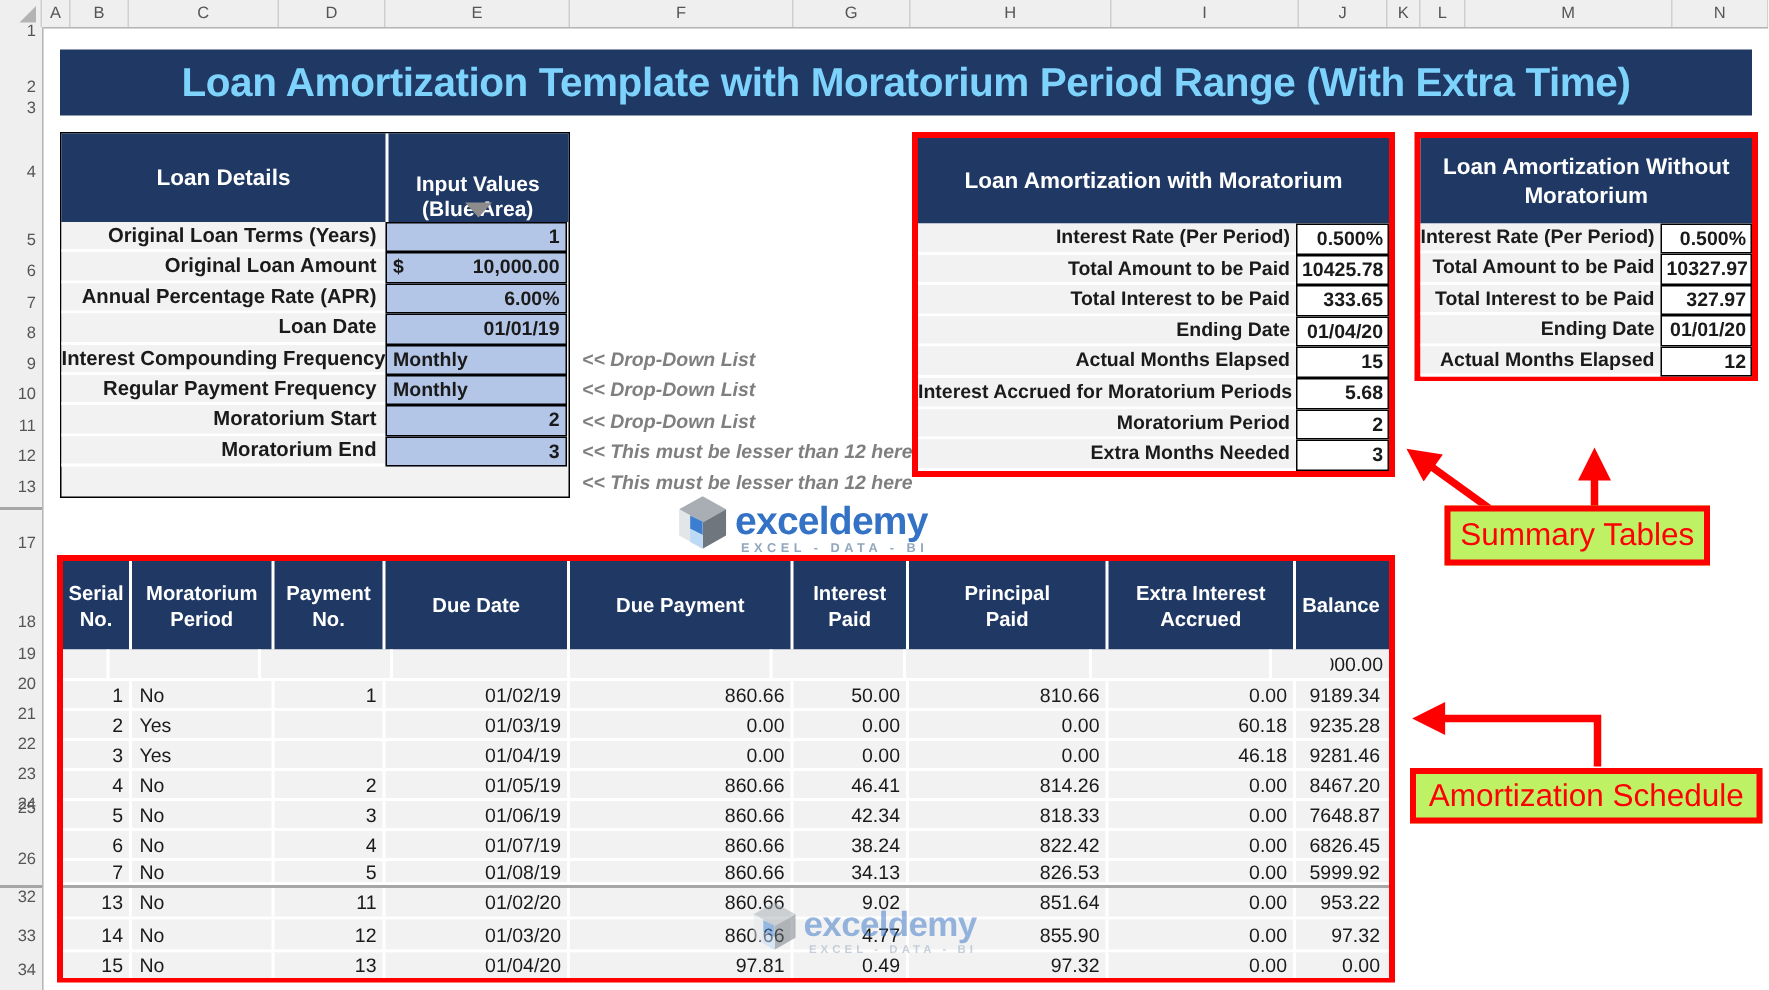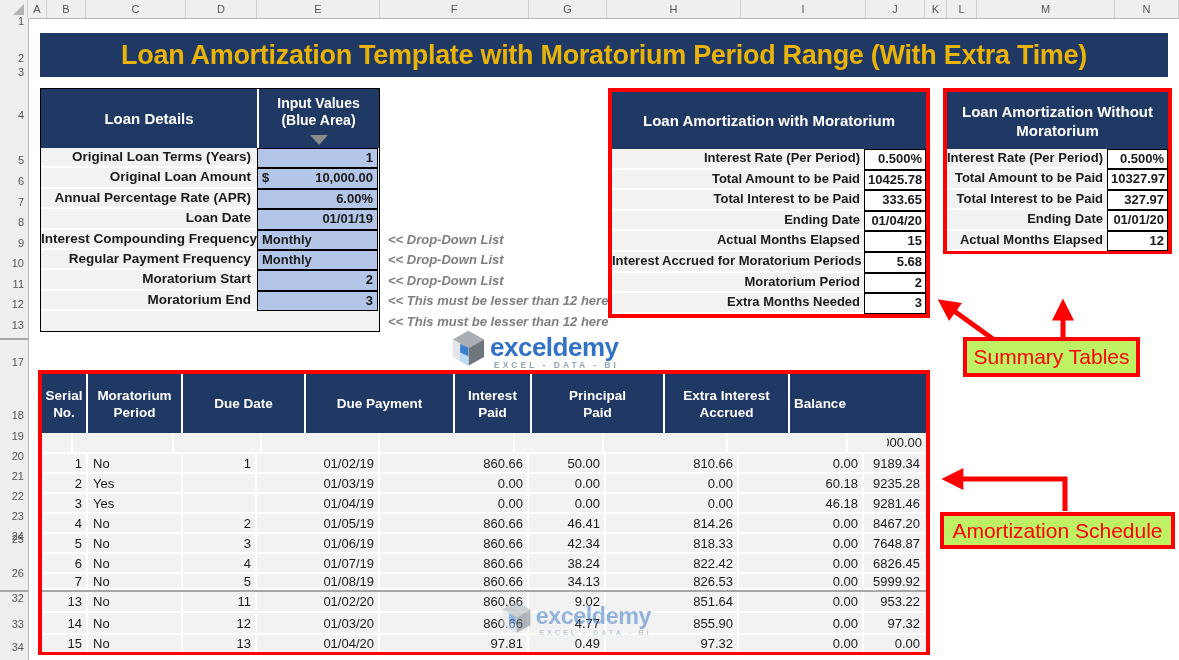--- a/index.html
+++ b/index.html
@@ -15,30 +15,30 @@
   .corner .tri{position:absolute;right:3px;bottom:3px;width:0;height:0;
            border-left:11px solid transparent;border-bottom:11px solid #B3B3B3;}
   .rowhead{position:absolute;left:0;top:18px;width:28px;height:642px;background:#EFEFEF;
            border-right:1px solid #B5B5B5;z-index:5;}
   .rowhead .rn{position:absolute;left:0;width:24px;height:14px;line-height:14px;text-align:right;
            font-size:11px;color:#555;}
   .hiddenline{position:absolute;left:0;width:28px;height:2px;background:#A6A6A6;z-index:6;}
 
   
   .titlebar{position:absolute;left:40px;top:33px;width:1128px;height:44px;background:#1F3864;
-           color:#eab308;font-size:27px;font-weight:bold;text-align:center;line-height:44px;z-index:10;
+           color:#7dd3fc;font-size:27px;font-weight:bold;text-align:center;line-height:44px;z-index:10;
            letter-spacing:-0.3px;}
 
   
   .ldtable{position:absolute;left:40px;top:88px;width:340px;height:244px;border:1.5px solid #000;
            box-sizing:border-box;z-index:10;background:#F2F2F2;}
   .ldhead{display:flex;height:59px;background:#1F3864;color:#fff;font-weight:bold;}
   .ldhead .lh1{width:216px;display:flex;align-items:center;justify-content:center;font-size:15px;}
   .ldhead .lh2{width:121px;border-left:2px solid #fff;display:flex;flex-direction:column;
-           align-items:center;justify-content:flex-start;padding-top:6px;font-size:14px;line-height:17px;
+           align-items:center;justify-content:flex-end;padding-top:6px;font-size:14px;line-height:17px;
            position:relative;box-sizing:border-box;}
   .ldhead .tri-down{position:absolute;bottom:3px;left:50%;margin-left:-9px;width:0;height:0;
            border-left:9px solid transparent;border-right:9px solid transparent;border-top:10px solid #8C8C8C;}
   .ldrow{display:flex;height:20.4px;box-sizing:border-box;}
   .ldrow .lbl{width:216px;background:#F2F2F2;border-bottom:2px solid #fff;box-sizing:border-box;
            font-size:13.5px;font-weight:bold;text-align:right;padding-right:6px;
            line-height:18.5px;overflow:hidden;white-space:nowrap;}
   .ldrow .val{width:121px;background:#B4C6E7;border:1px solid #000;box-sizing:border-box;
            font-size:13px;font-weight:bold;line-height:18px;padding:0 4px;display:flex;}
   .ldrow .val.v-right{justify-content:flex-end;}
@@ -299,20 +299,21 @@
           <div class="slbl">Actual Months Elapsed</div>
           <div class="sval">12</div>
         </div>
       </div>
   </div>
 
   <div class="sched">
     <div class="sched-head">
       <div class="sh c0">Serial No.</div>
       <div class="sh c1">Moratorium Period</div>
+      <div class="sh c2">Payment No.</div>
       <div class="sh c3">Due Date</div>
       <div class="sh c4">Due Payment</div>
       <div class="sh c5">Interest Paid</div>
       <div class="sh c6 pad">Principal Paid</div>
       <div class="sh c7">Extra Interest Accrued</div>
       <div class="sh c8 last">Balance</div>
     </div>
     <div class="sched-body">
 
         <div class="srow">

